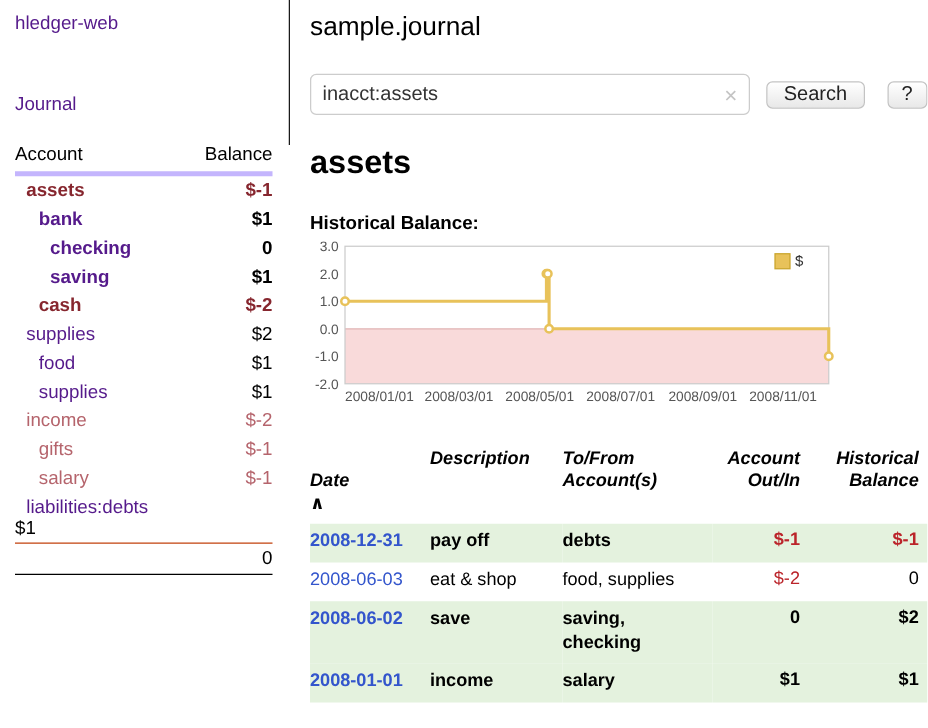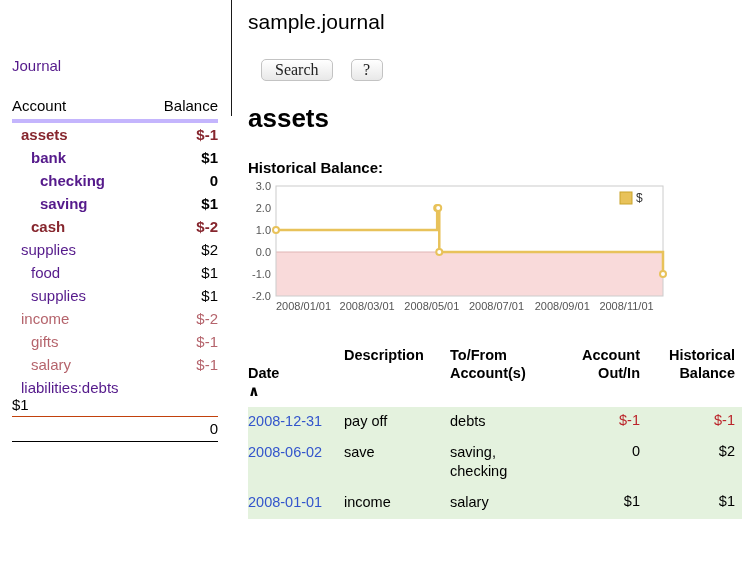--- a/index.html
+++ b/index.html
@@ -29,48 +29,51 @@
   .rule-below { border-bottom:1px solid #c2410c;flex-direction:column; }
   .total-row { display:flex; justify-content:flex-end; padding:3px 0 4px; border-bottom:1px solid #000; }
 
   
   .main { position:absolute; left:248px; top:0; width:494px; }
   .page-title { font-size:21px; font-weight:400; margin:10px 0 0; }
   .search-row { display:flex; align-items:center; margin-top:25px; }
   .search-box { display:flex; align-items:center; width:352px; height:33px; border:1px solid #ccc; border-radius:5px; padding:0 9px; background:#fff; }
   .search-box input { flex:1; border:none; outline:none; font-size:16px; font-family:inherit; color:#333; background:transparent; padding:0; }
   .clear-icon { color:#c4c4c4; font-size:18px; line-height:1; }
-  .btn { font-family:Liberation Serif, serif; font-size:16px; color:#222; background:linear-gradient(#ffffff,#e8e8e8); border:1px solid #c3c3c3; border-radius:5px; height:22px; padding:0 13px; cursor:pointer; }
+  .btn { font-family:Liberation Sans, sans-serif; font-size:16px; color:#222; background:linear-gradient(#ffffff,#e8e8e8); border:1px solid #c3c3c3; border-radius:5px; height:22px; padding:0 13px; cursor:pointer; }
   .search-btn { margin-left:13px; }
   .help-btn { margin-left:18px; width:32px; padding:0; }
   .account-heading { font-size:26px; font-weight:700; margin:22px 0 0; }
   .section-label { font-size:15px; font-weight:700; margin:25px 0 6px; }
 
   
   .chart-wrap { margin-top:0; }
   .chart-wrap svg text { font-family:"Liberation Sans","DejaVu Sans",sans-serif; }
 
   
   .register { margin-top:22px; }
   .register table { border-collapse:collapse; width:494px; font-size:14.5px; table-layout:fixed; }
-  .register th { font-weight:700; text-align:left; vertical-align:top; padding:4px 10px 7px 0; white-space:pre-line; line-height:1.25; }
+  .register th { font-weight:700; text-align:left; vertical-align:top; padding:4px 10px 7px 0; white-space:pre-line; line-height:1.25;font-style:italic; }
   .register td { padding:5px 10px 7px 0; vertical-align:top; white-space:pre-line; line-height:1.3; }
   .register th.num, .register td.num { text-align:right; padding:4px 0 7px 10px; }
   .register th.last, .register td.last { padding-right:7px; }
-  .register tr.alt { background:#e4f2de; }
+  .register tr.alt { background:#e4f2de;font-weight:bold; }
   .register td a { color:#3355cc; text-decoration:none; }
   .neg-amt { color:#bb242a; }
   .sort-icon { font-weight:700; }
 </style>
 </head>
 <body>
 
 <div class="divider"></div>
 
 <div class="sidebar">
+  <div class="brand">
+    <a>hledger-web</a>
+  </div>
   <div class="nav">
     <a>Journal</a>
   </div>
 
   <div class="accounts">
     <div class="acct-head">
       <span>Account</span>
       <span>Balance</span>
     </div>
 
@@ -125,20 +128,24 @@
     <div class="total-row">
       <span>0</span>
     </div>
   </div>
 </div>
 
 <div class="main">
   <h1 class="page-title">sample.journal</h1>
 
   <div class="search-row">
+    <div class="search-box">
+      <input type="text" value="inacct:assets" style="">
+      <span class="clear-icon">×</span>
+    </div>
     <button class="btn search-btn">Search</button>
     <button class="btn help-btn">?</button>
   </div>
 
   <h2 class="account-heading">assets</h2>
 
   <div class="section-label">Historical Balance:</div>
 
   <div class="chart-wrap">
     <svg width="424" height="134" viewBox="0 0 424 134">
@@ -203,20 +210,27 @@
         </tr>
       </thead>
       <tbody>
         <tr class="alt">
           <td><a>2008-12-31</a></td>
           <td>pay off</td>
           <td>debts</td>
           <td class="num neg-amt">$-1</td>
           <td class="num last neg-amt">$-1</td>
         </tr>
+        <tr>
+          <td><a>2008-06-03</a></td>
+          <td>eat &amp; shop</td>
+          <td>food, supplies</td>
+          <td class="num neg-amt">$-2</td>
+          <td class="num last">0</td>
+        </tr>
         <tr class="alt">
           <td><a>2008-06-02</a></td>
           <td>save</td>
           <td>saving,
 checking</td>
           <td class="num">0</td>
           <td class="num last">$2</td>
         </tr>
         <tr class="alt">
           <td><a>2008-01-01</a></td>

